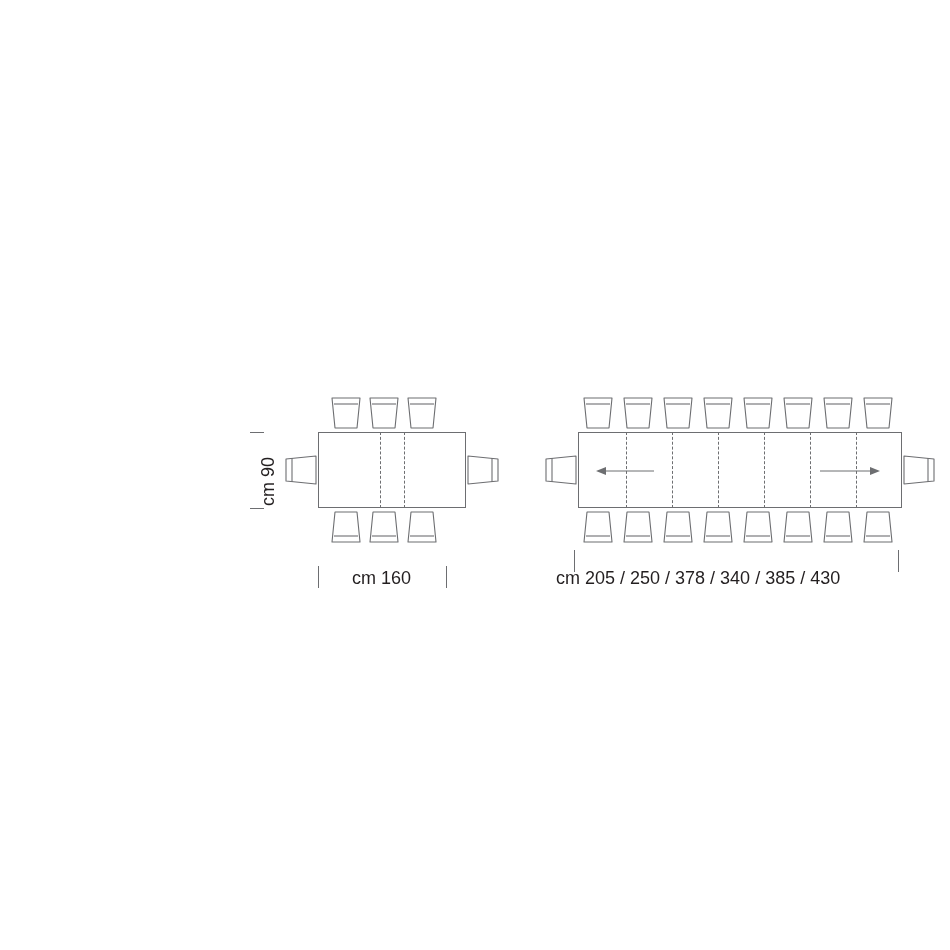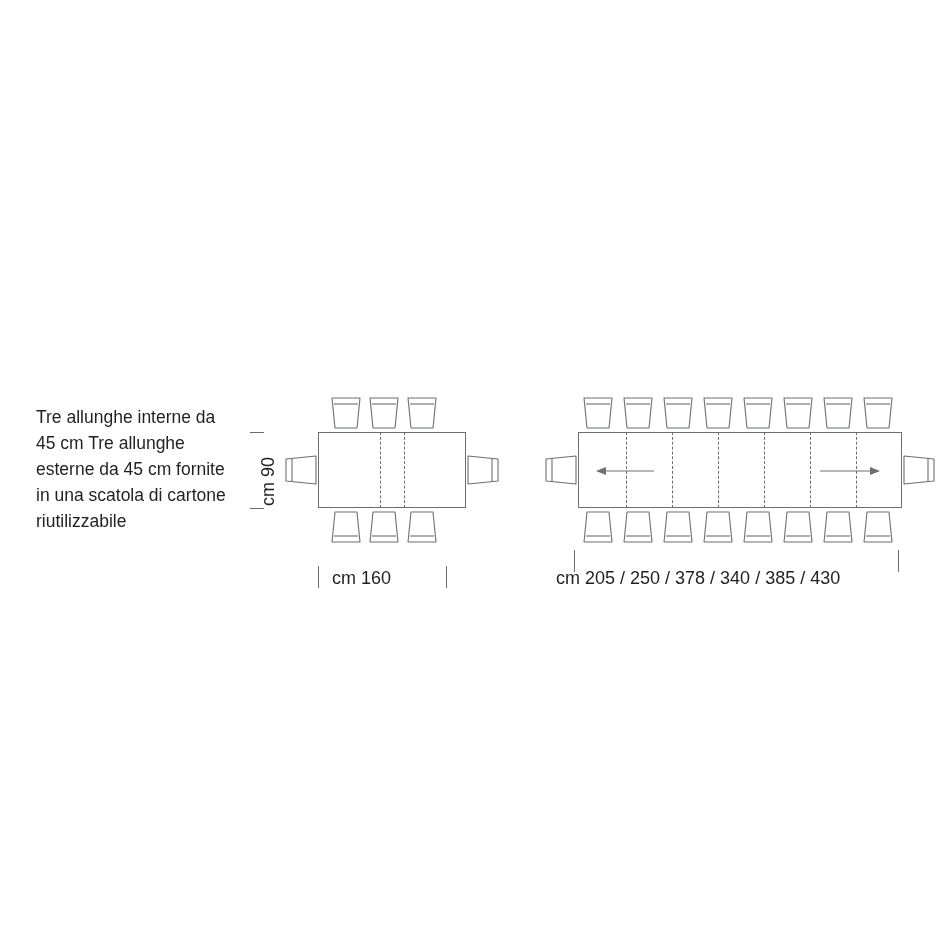--- a/index.html
+++ b/index.html
@@ -79,21 +79,20 @@
   
   .arrowline svg { display:block; overflow: visible; }
   .arrowline svg line { stroke: #6d6e71; stroke-width: 1; }
   .arrowline svg polygon { fill: #6d6e71; }
 </style>
 </head>
 <body>
 
 <div id="page">
 
-  <div class="note">Tre allunghe interne da 45 cm Tre allunghe esterne da 45 cm fornite in una scatola di cartone riutilizzabile</div>
 
   <div class="chair" style="left:330px; top:396px; width:32px; height:34px;">
     <svg width="32" height="34" viewBox="0 0 32 34">
         <polygon points="2,2 30,2 27,32 5,32"></polygon>
         <line x1="4" y1="8" x2="28" y2="8"></line>
       </svg>
   </div>
   <div class="chair" style="left:368px; top:396px; width:32px; height:34px;">
     <svg width="32" height="34" viewBox="0 0 32 34">
         <polygon points="2,2 30,2 27,32 5,32"></polygon>
@@ -143,21 +142,21 @@
         <line x1="4" y1="26" x2="28" y2="26"></line>
       </svg>
   </div>
 
   <div class="tick-h" style="left:250px; top:432px; width:14px;"></div>
   <div class="tick-h" style="left:250px; top:508px; width:14px;"></div>
   <div class="dimlabel vert" style="left:258px; top:506px;">cm 90</div>
 
   <div class="tick-v" style="left:318px; top:566px; height:22px;"></div>
   <div class="tick-v" style="left:446px; top:566px; height:22px;"></div>
-  <div class="dimlabel" style="left:332px; top:568px;">cm 160</div>
+  <div class="dimlabel" style="left:352px; top:568px;">cm 160</div>
 
   <div class="chair" style="left:582px; top:396px; width:32px; height:34px;">
     <svg width="32" height="34" viewBox="0 0 32 34">
         <polygon points="2,2 30,2 27,32 5,32"></polygon>
         <line x1="4" y1="8" x2="28" y2="8"></line>
       </svg>
   </div>
   <div class="chair" style="left:622px; top:396px; width:32px; height:34px;">
     <svg width="32" height="34" viewBox="0 0 32 34">
         <polygon points="2,2 30,2 27,32 5,32"></polygon>

